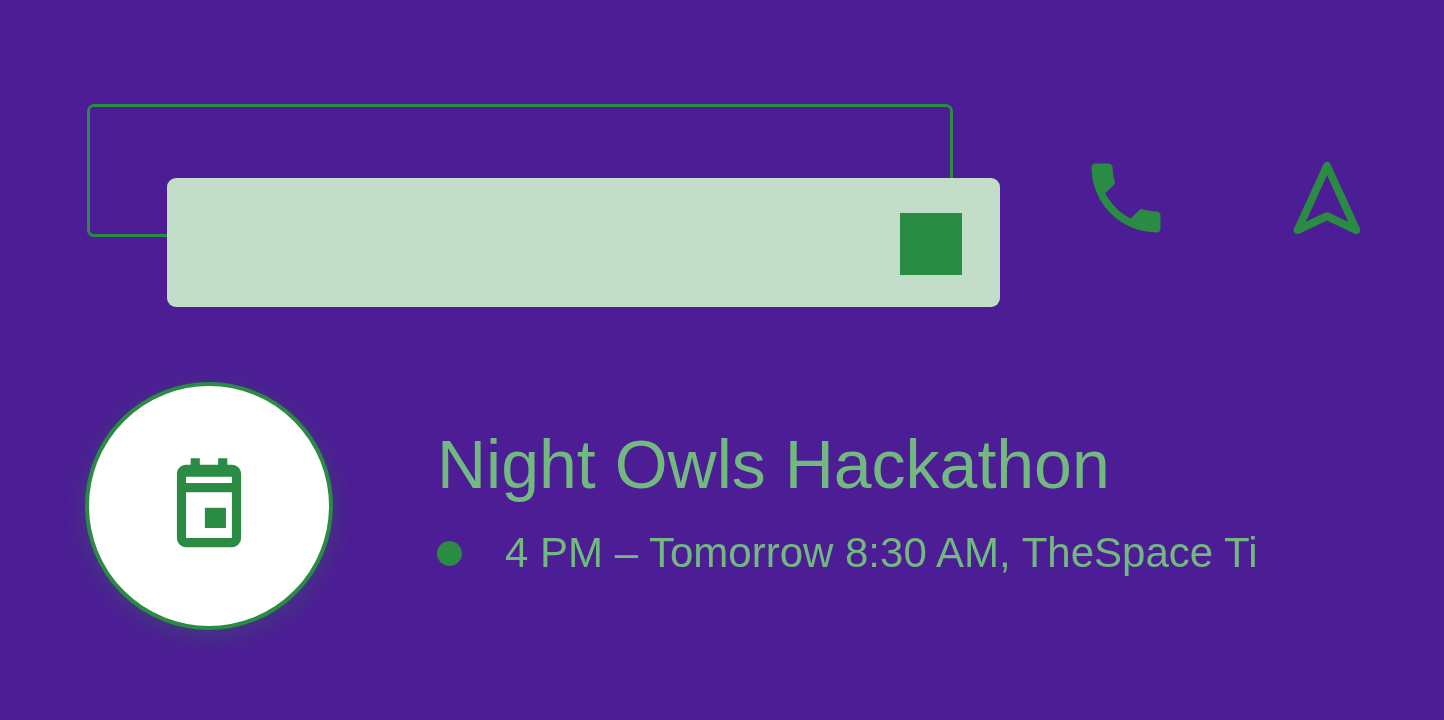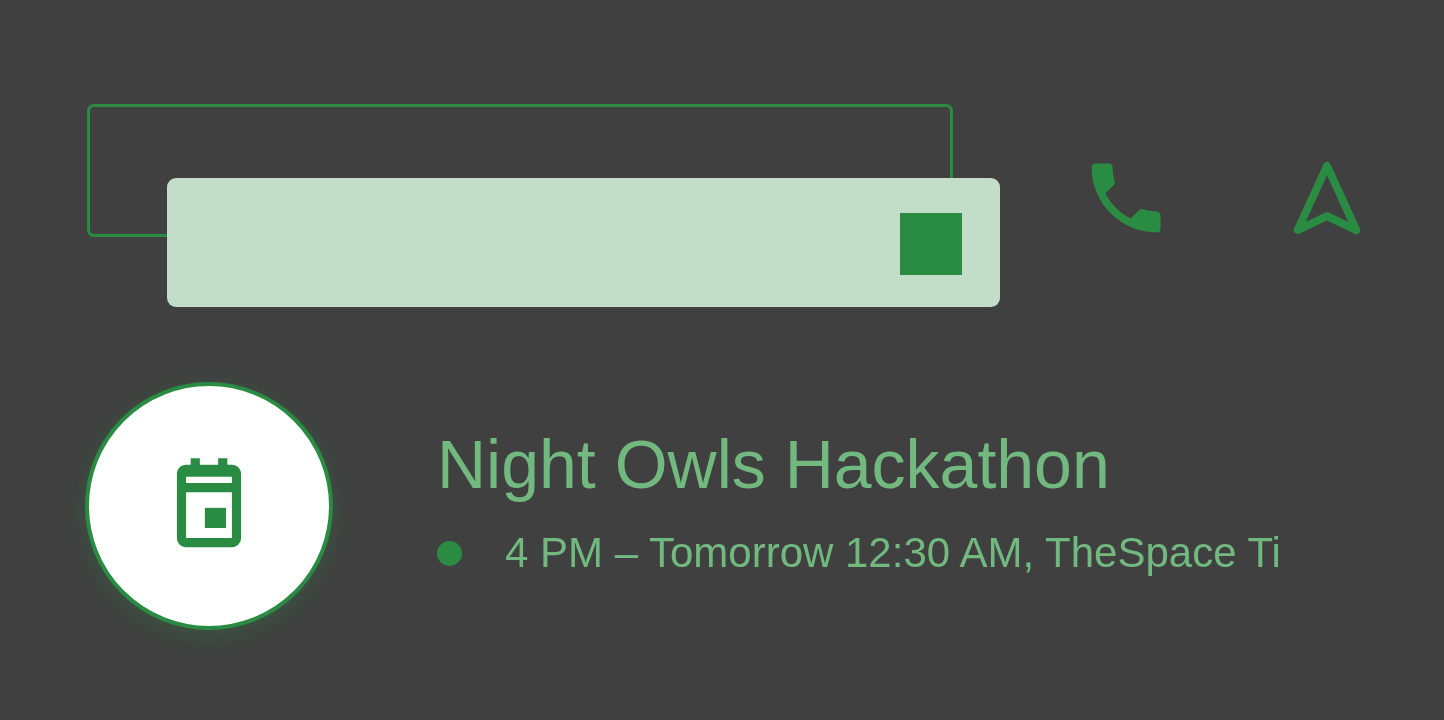--- a/index.html
+++ b/index.html
@@ -11,21 +11,21 @@
     height: 720px;
     background: #e9f3ec;
     font-family: "Liberation Sans", sans-serif;
     overflow: hidden;
   }
 
   #stage {
     position: relative;
     width: 1444px;
     height: 720px;
-    background: #404040;
+    background: #4c1d95;
   }
 
   
 
   .outline-rect {
     position: absolute;
     left: 87px;
     top: 104px;
     width: 866px;
     height: 133px;
@@ -166,16 +166,16 @@
         <path fill="#2a8b43" d="M17 3h-1V1.6h-2V3h-4V1.6H8V3H7c-1.11 0-2 .9-2 2v14c0 1.1.89 2 2 2h10c1.1 0 2-.9 2-2V5c0-1.1-.9-2-2-2zm0 16H7V9h10v10zM7 7V5.6h10V7H7z"></path>
         <rect x="11.1" y="12.4" width="4.6" height="4.4" fill="#2a8b43"></rect>
       </svg>
     </span>
   </div>
 
   <div class="event-title">Night Owls Hackathon</div>
 
   <div class="event-subline">
     <span class="sub-dot"></span>
-    <span class="sub-text">4 PM – Tomorrow 12:30 AM, TheSpace Ti</span>
+    <span class="sub-text">4 PM – Tomorrow 8:30 AM, TheSpace Ti</span>
   </div>
 
 </div>
 
 </body></html>

